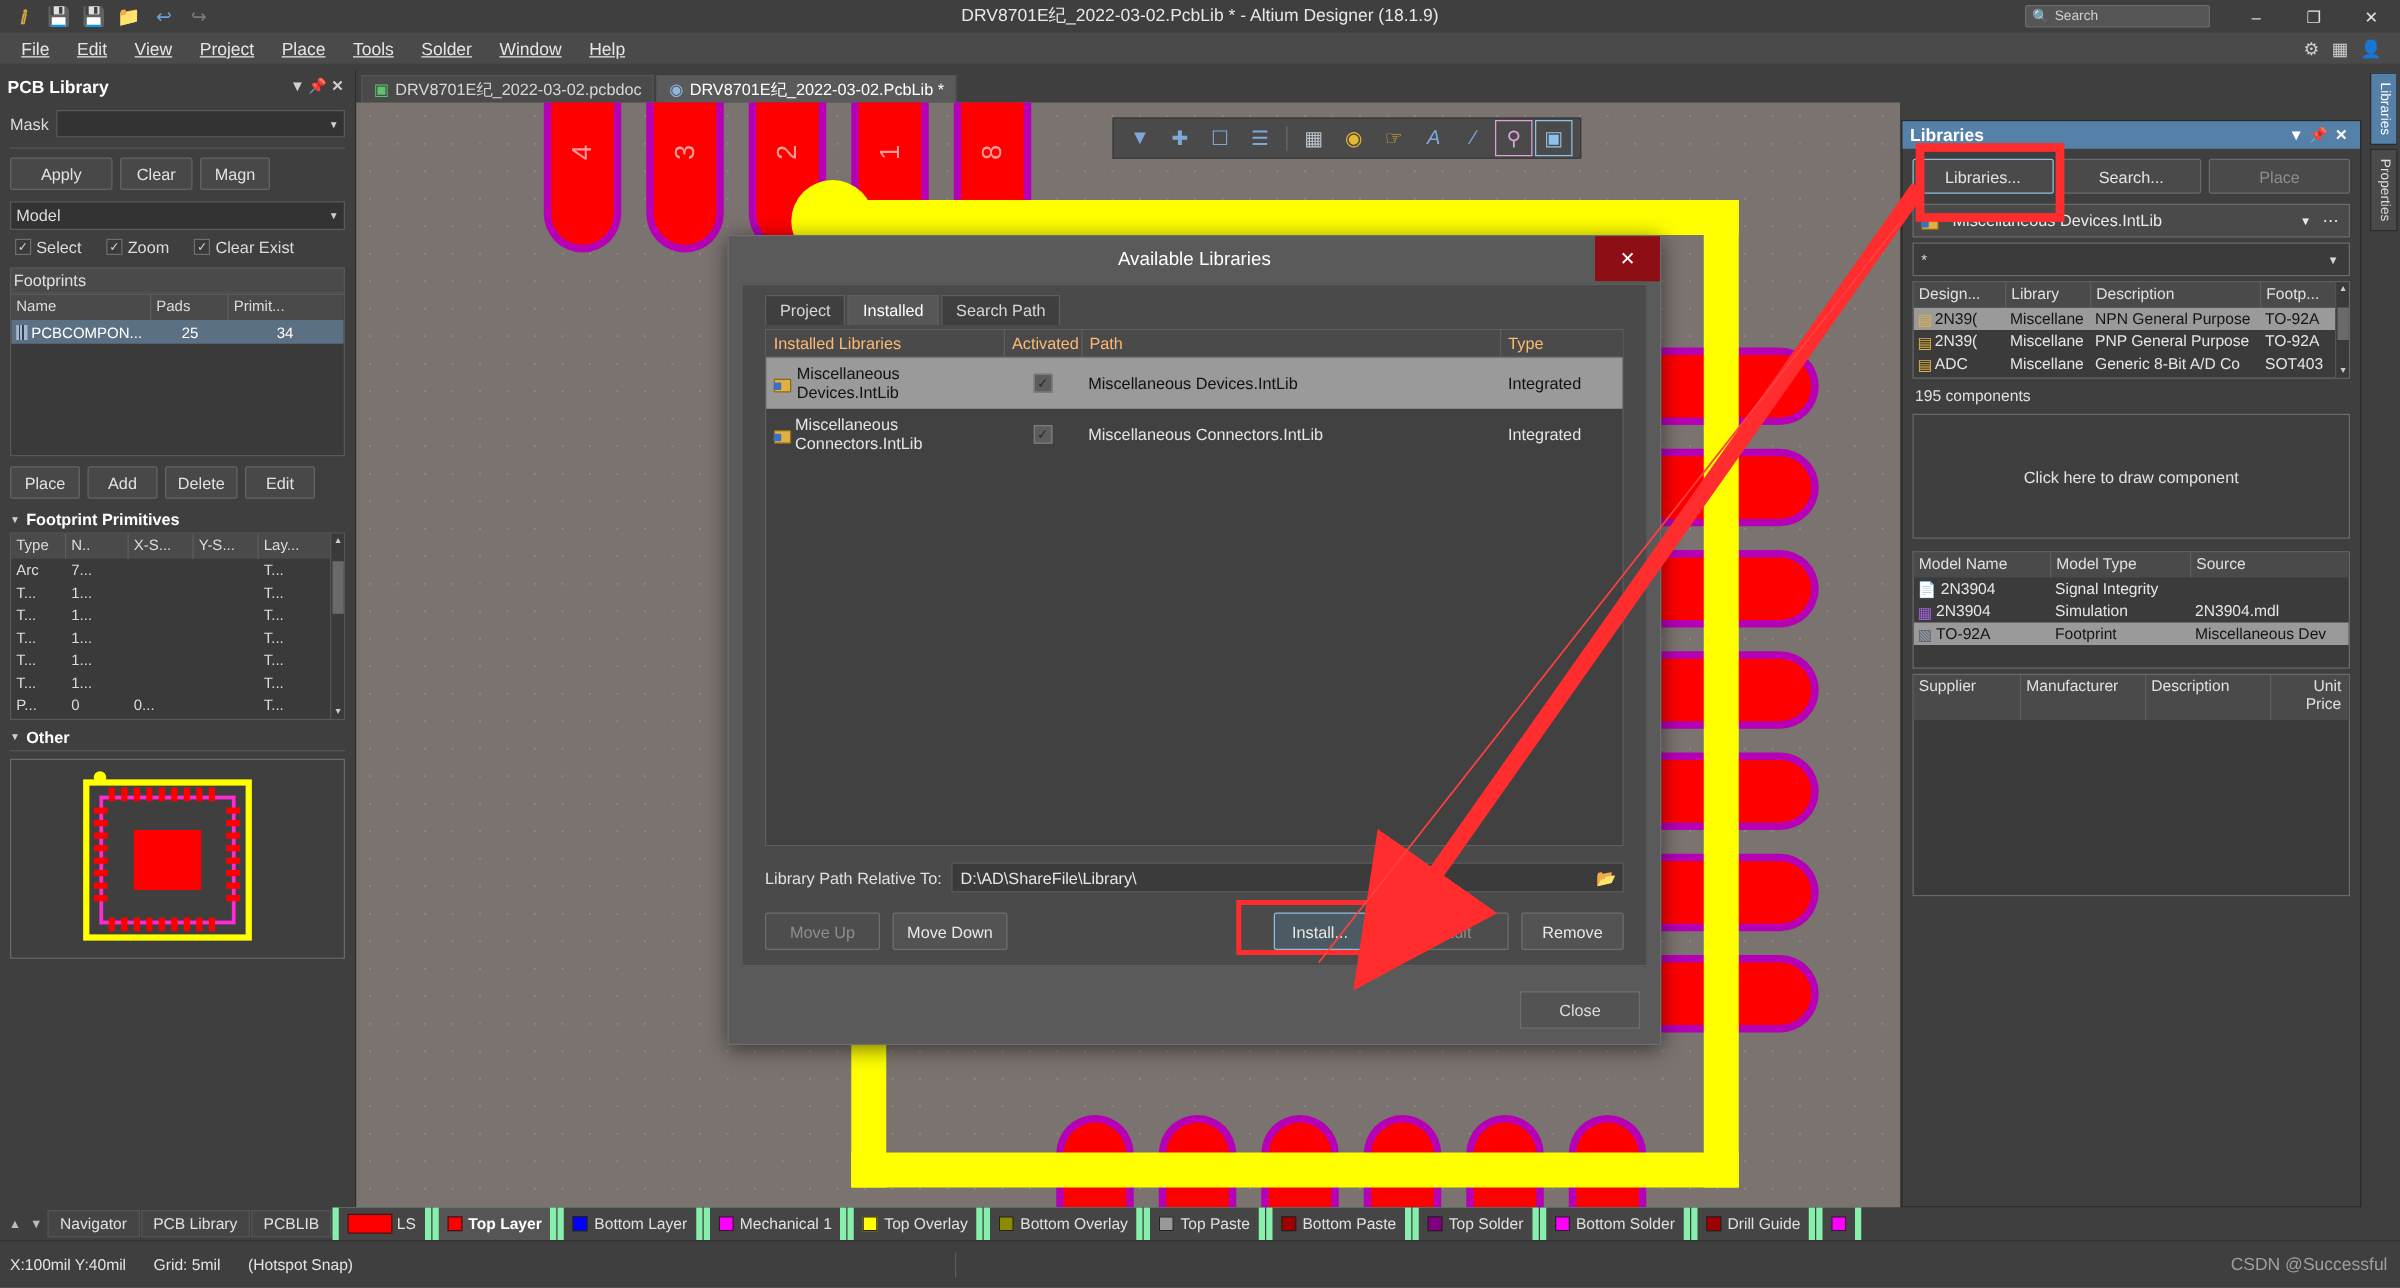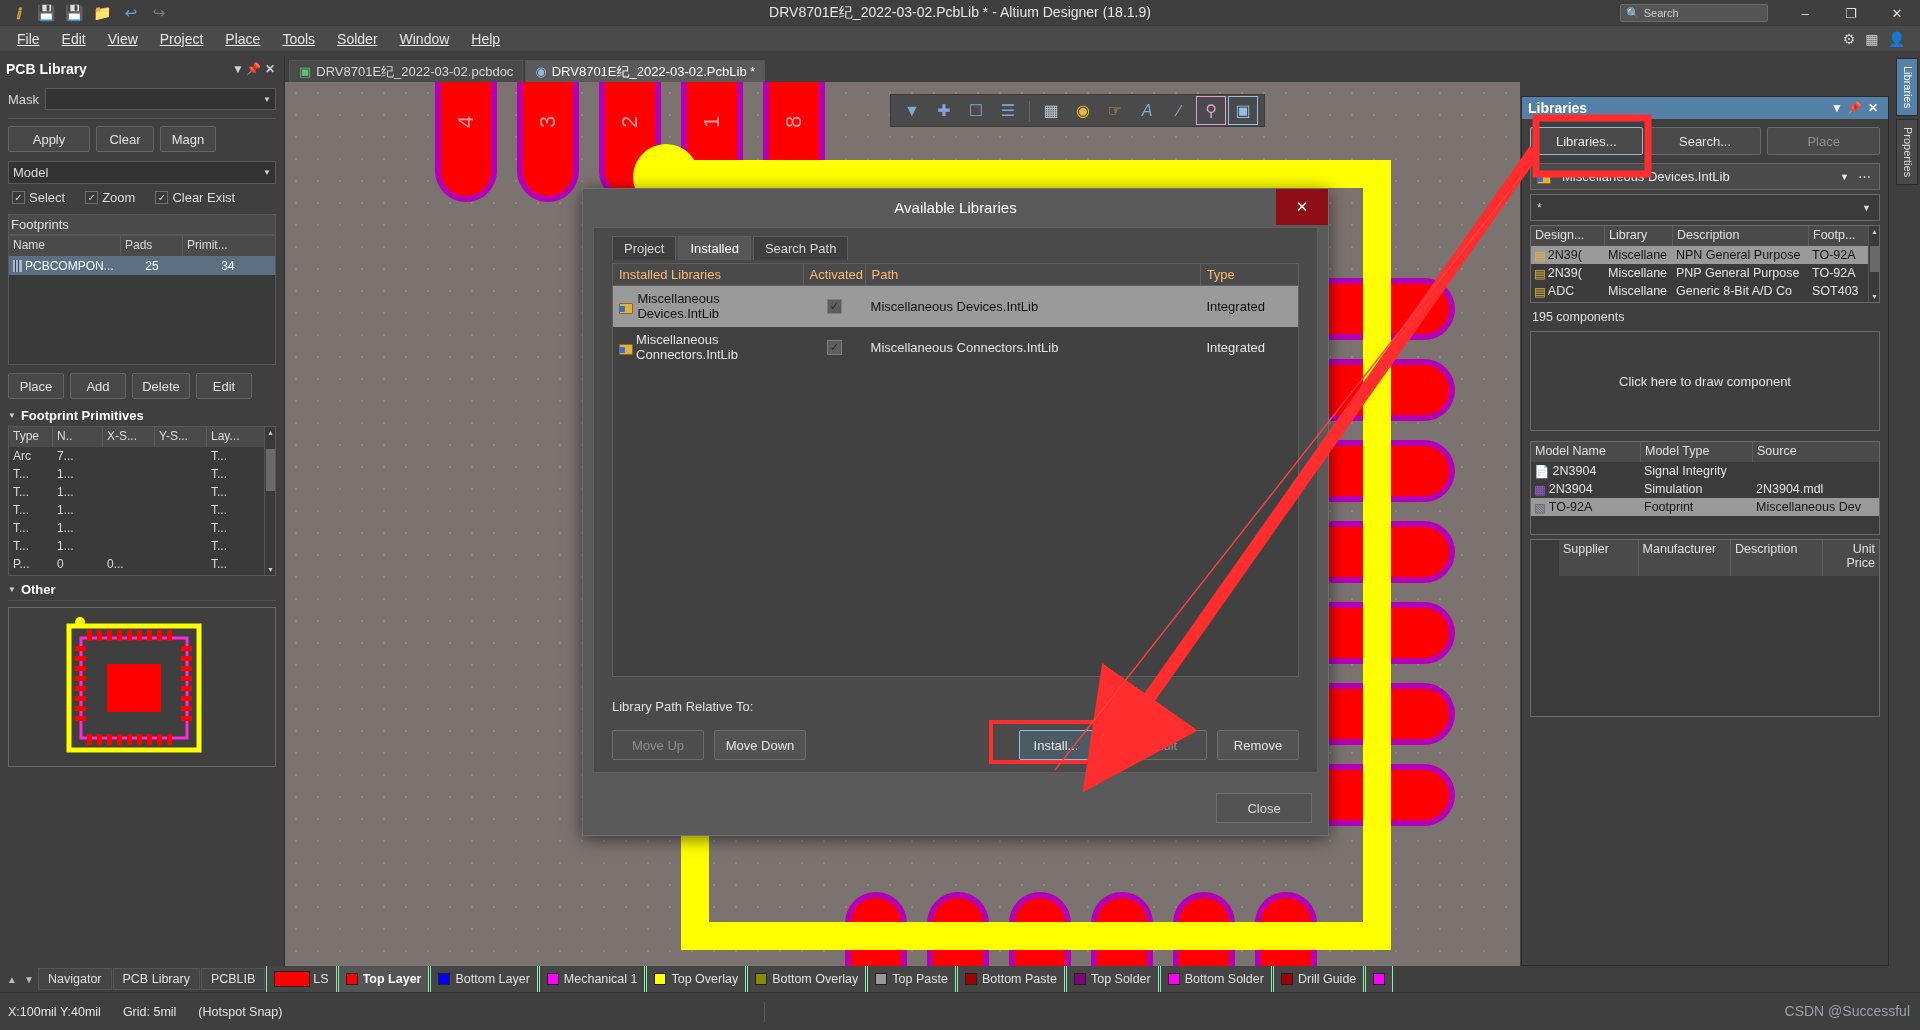--- a/index.html
+++ b/index.html
@@ -187,34 +187,34 @@
   .rthead div{ padding:2px 4px; border-right:1px solid #5e5e5e; white-space:nowrap; overflow:hidden;}
   .rtrow{ display:flex; height:18px; font-size:12.5px; align-items:center; color:#e6e6e6;}
   .rtrow.sel{ background:#9a9a9a; color:#151515;}
   .rtrow div{ padding:0 3px; white-space:nowrap; overflow:hidden;}
   .compcount{ padding:3px 10px; font-size:12.5px; color:#e0e0e0;}
   .drawbox{ margin:4px 8px; height:100px; border:1px solid #6a6a6a; background:#3f3f3f;
             display:flex; align-items:center; justify-content:center; font-size:13px; color:#e2e2e2;}
   .prevbox{ margin:4px 8px; height:110px; background:linear-gradient(#ffffff,#d7d7d7); border:1px solid #6a6a6a; position:relative;}
   .badge2d{ position:absolute; left:10px; bottom:10px; border:1px solid #2c3f8f; color:#1d2d6e;
             font-size:12px; padding:2px 6px; background:rgba(255,255,255,.7);}
-  .supwrap{ margin:4px 8px; border:1px solid #6a6a6a; background:#3b3b3b;padding-left:28px;}
+  .supwrap{ margin:4px 8px; border:1px solid #6a6a6a; background:#3b3b3b;}
   .suphead{ display:flex; height:36px; background:#4a4a4a; font-size:12.5px; color:#e0e0e0;}
   .suphead div{ padding:2px 4px; border-right:1px solid #5e5e5e;}
   .supbody{ height:140px;}
   .vtabs{ position:absolute; right:0; top:56px; width:24px; height:250px; }
   .vtab{ width:22px; background:#5580a8; color:#fff; font-size:11px; writing-mode:vertical-rl;
          padding:7px 3px; margin-bottom:3px; border:1px solid #2b2b2b;}
   .vtab.alt{ background:#4a4a4a; color:#ddd;}
   
   #layerbar{
     position:absolute; left:0; top:966px; width:1920px; height:26px; background:#3f3f3f;
     display:flex; align-items:center; gap:1px; padding-left:4px; font-size:12.5px; overflow:hidden;
   }
-  .lchip{ height:36px; display:flex; align-items:center; gap:5px; padding:0 7px; border:1px solid #86efac;
+  .lchip{ height:36px; display:flex; align-items:center; gap:5px; padding:0 7px; border:5px solid #86efac;
           background:#454545; color:#e0e0e0;}
   .lchip.active{ background:#555; color:#fff; font-weight:bold;}
   .sw{ width:12px; height:12px; display:inline-block; border:1px solid #222;}
   .navbtn{ height:22px; padding:0 9px; display:flex;align-items:center; border:1px solid #555; background:#454545; color:#e0e0e0;}
   .arrbtn{ width:16px; text-align:center; color:#bbb; font-size:10px;}
   #statusbar{
     position:absolute; left:0; top:992px; width:1920px; height:38px; background:#3f3f3f;
     display:flex; align-items:center; font-size:12.5px; color:#e4e4e4; padding-left:8px; gap:22px;
     border-top:1px solid #333;
   }
@@ -591,20 +591,24 @@
         <div style="width:62px;display:flex;justify-content:center;">
           <span class="dchk">✓</span>
         </div>
         <div style="width:345px">Miscellaneous Connectors.IntLib</div>
         <div style="width:100px">Integrated</div>
       </div>
     </div>
 
     <div class="pathrow">
       <span class="lbl">Library Path Relative To:</span>
+      <div class="pathinput">
+        <span>D:\AD\ShareFile\Library\</span>
+        <span class="foldicon">📂</span>
+      </div>
     </div>
 
     <div class="dbtnrow">
       <div class="dbtn disabled">Move Up</div>
       <div class="dbtn">Move Down</div>
       <div style="flex:1"></div>
       <div class="splitwrap">
         <div class="dbtn focus" style="min-width:74px">Install...</div>
         <div class="splitarrow">▼</div>
       </div>

